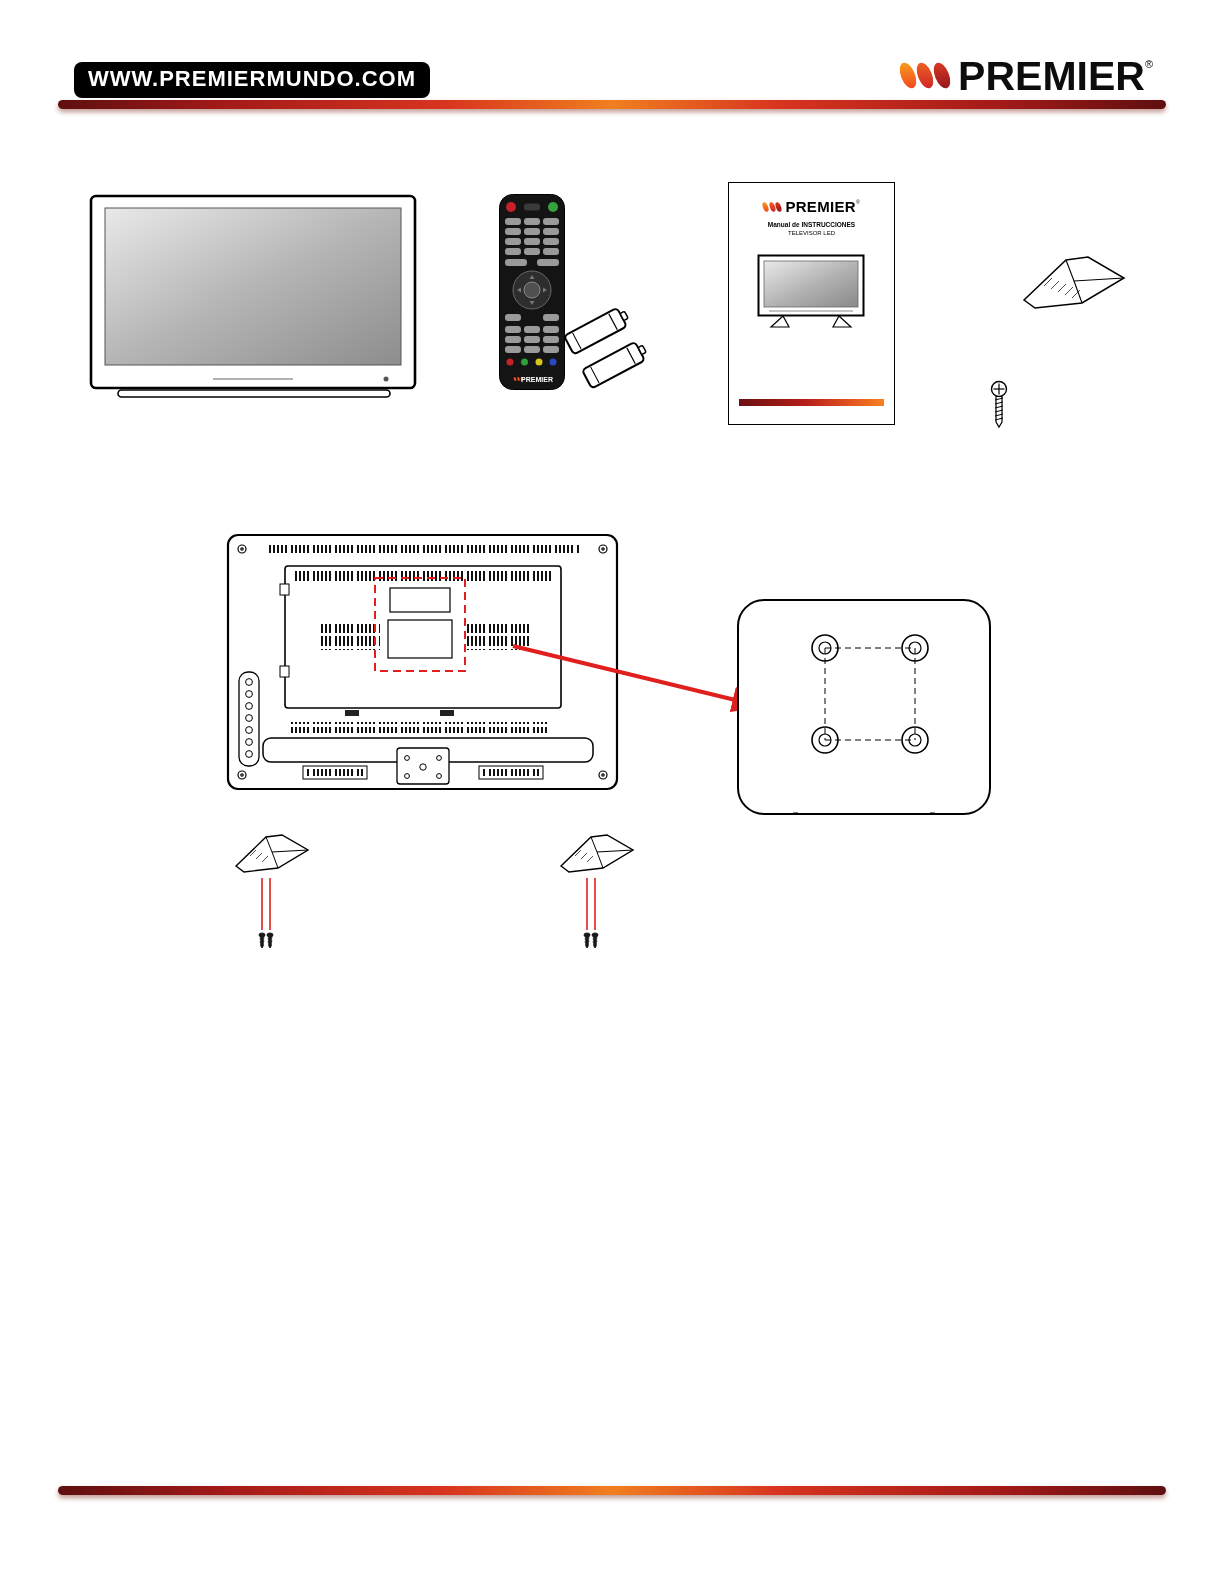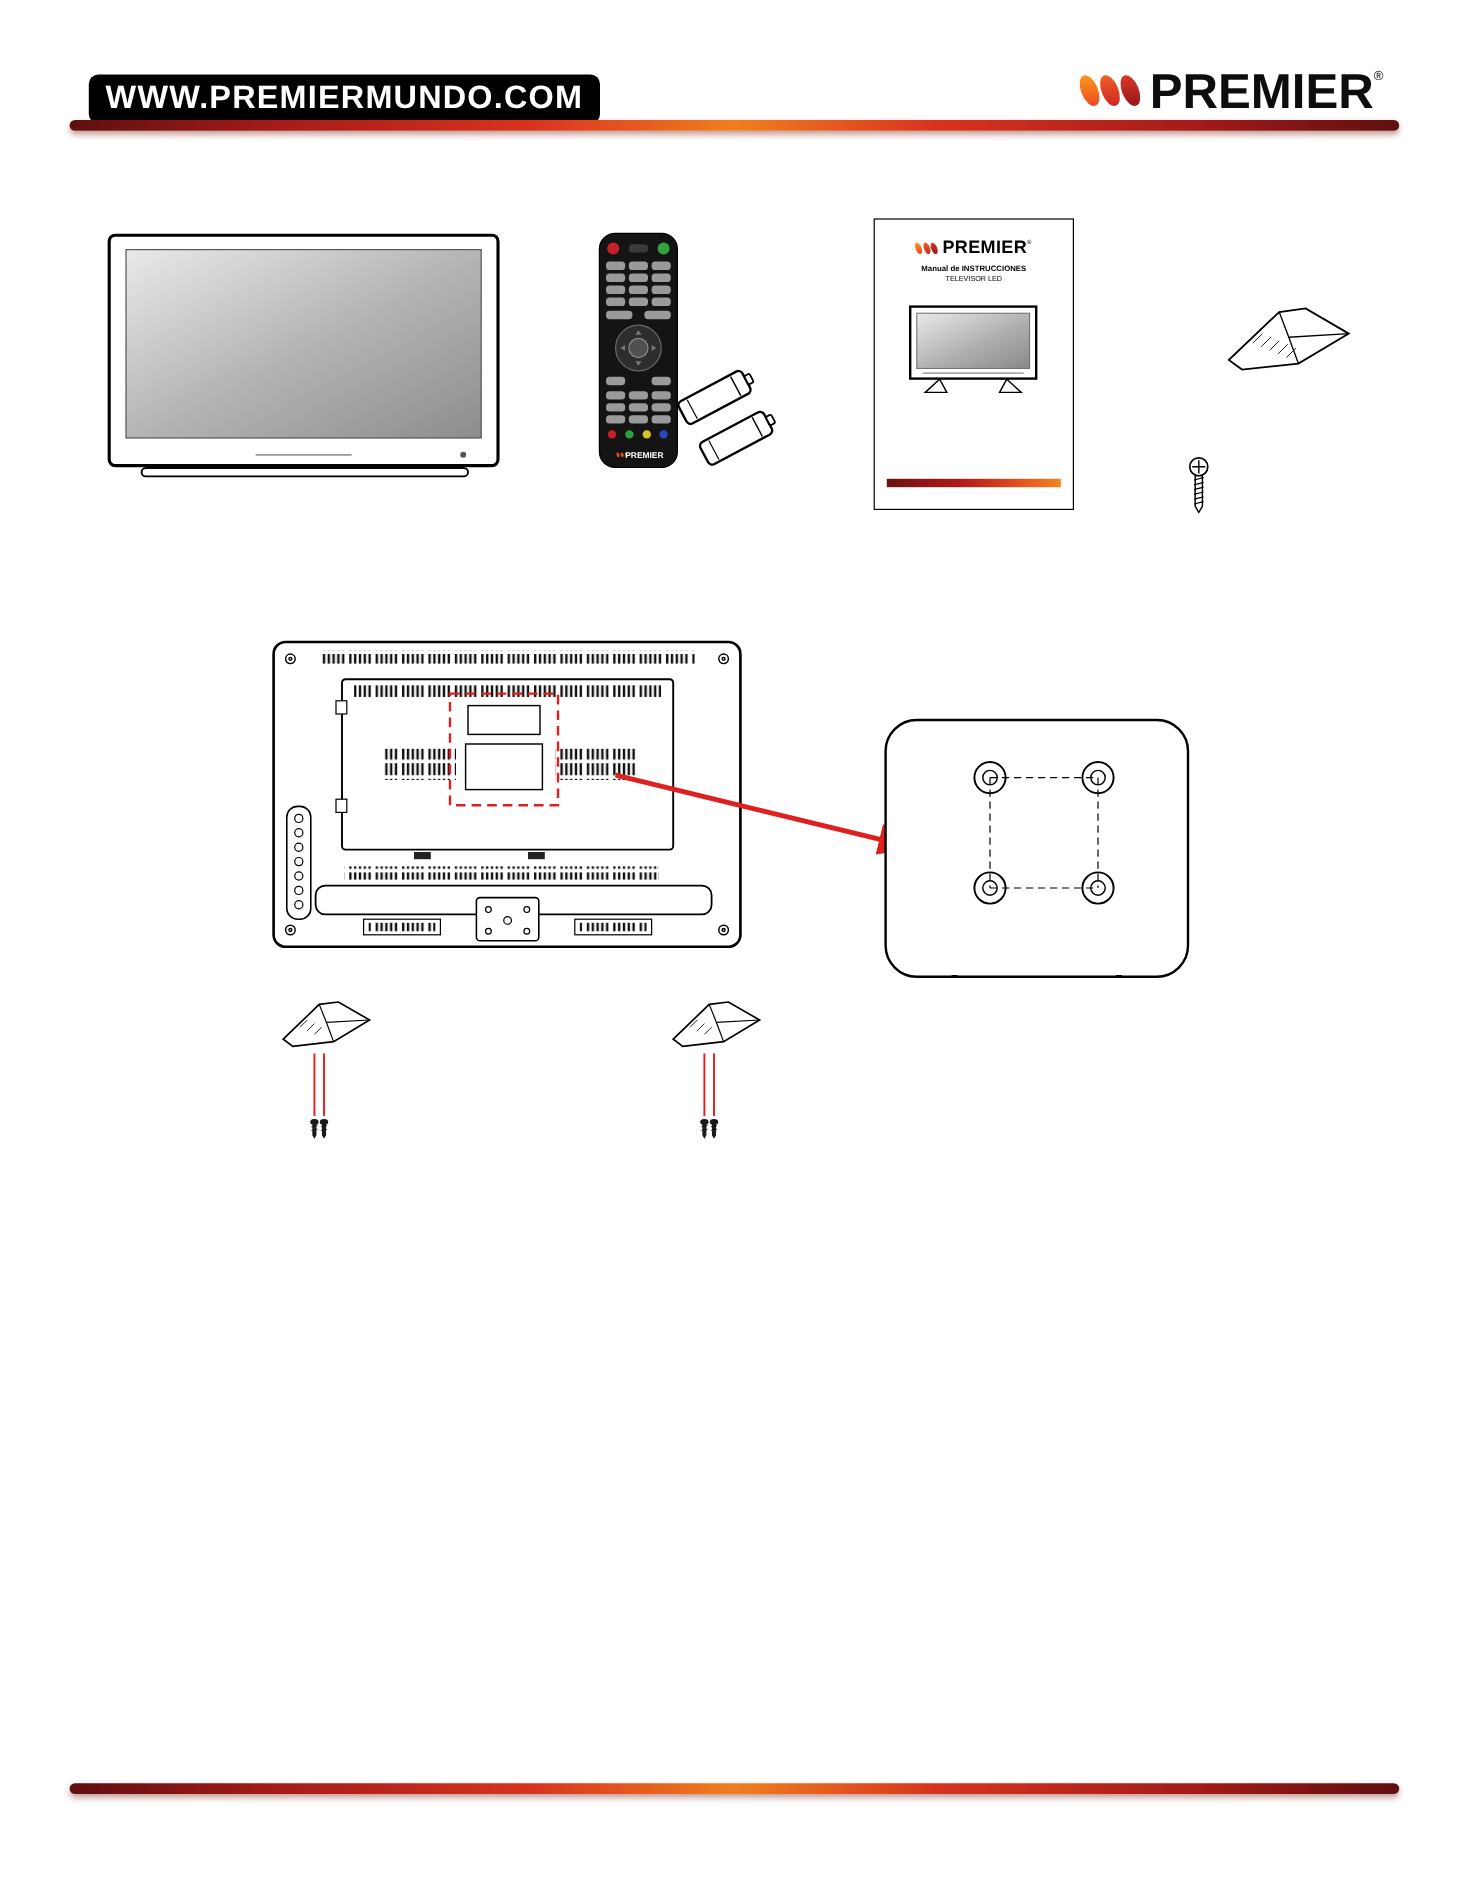--- a/index.html
+++ b/index.html
@@ -1,21 +1,21 @@
 <!DOCTYPE html>
 <html><head>
 <meta charset="utf-8">
 <style>
   html,body{margin:0;padding:0;background:#fff;}
   .page{position:relative;width:1225px;height:1585px;background:#fff;margin:0 auto;
         font-family:"Liberation Sans",sans-serif;overflow:hidden;}
 
   
   .site-badge{position:absolute;left:74px;top:62px;background:#000;color:#fff;
-              font-weight:bold;font-size:27px;letter-spacing:1px;
+              font-weight:bold;font-size:22px;letter-spacing:1px;
               padding:4px 14px 6px;border-radius:8px;}
   .brand{position:absolute;top:56px;right:72px;display:flex;align-items:flex-start;}
   .brand-dots{display:flex;gap:3px;margin-right:9px;margin-top:6px;align-items:center;}
   .brand-dot{width:14px;height:27px;border-radius:50%;transform:rotate(-22deg);}
   .bd1{background:linear-gradient(200deg,#f9a11b,#ef4123);}
   .bd2{background:linear-gradient(200deg,#f26522,#cc2127);}
   .bd3{background:linear-gradient(200deg,#e03a26,#90141c);}
   .brand-text{font-size:41px;font-weight:bold;color:#0d0d0d;line-height:1;}
   .brand-reg{font-size:11px;margin-top:2px;color:#0d0d0d;}
 

